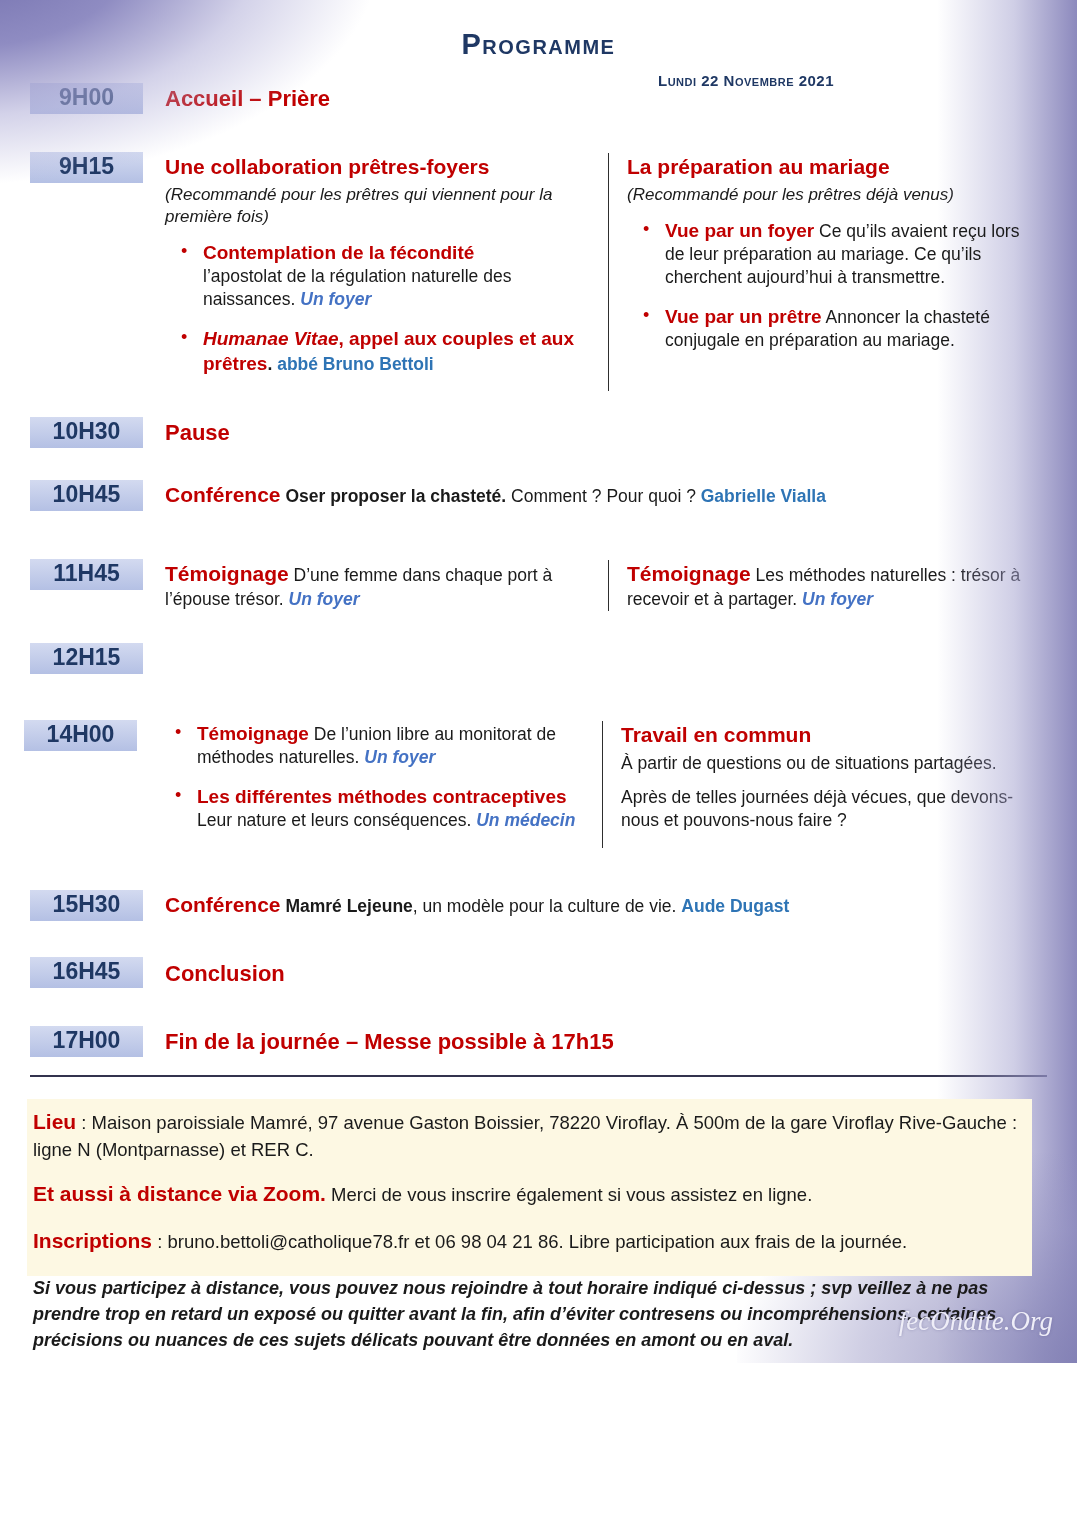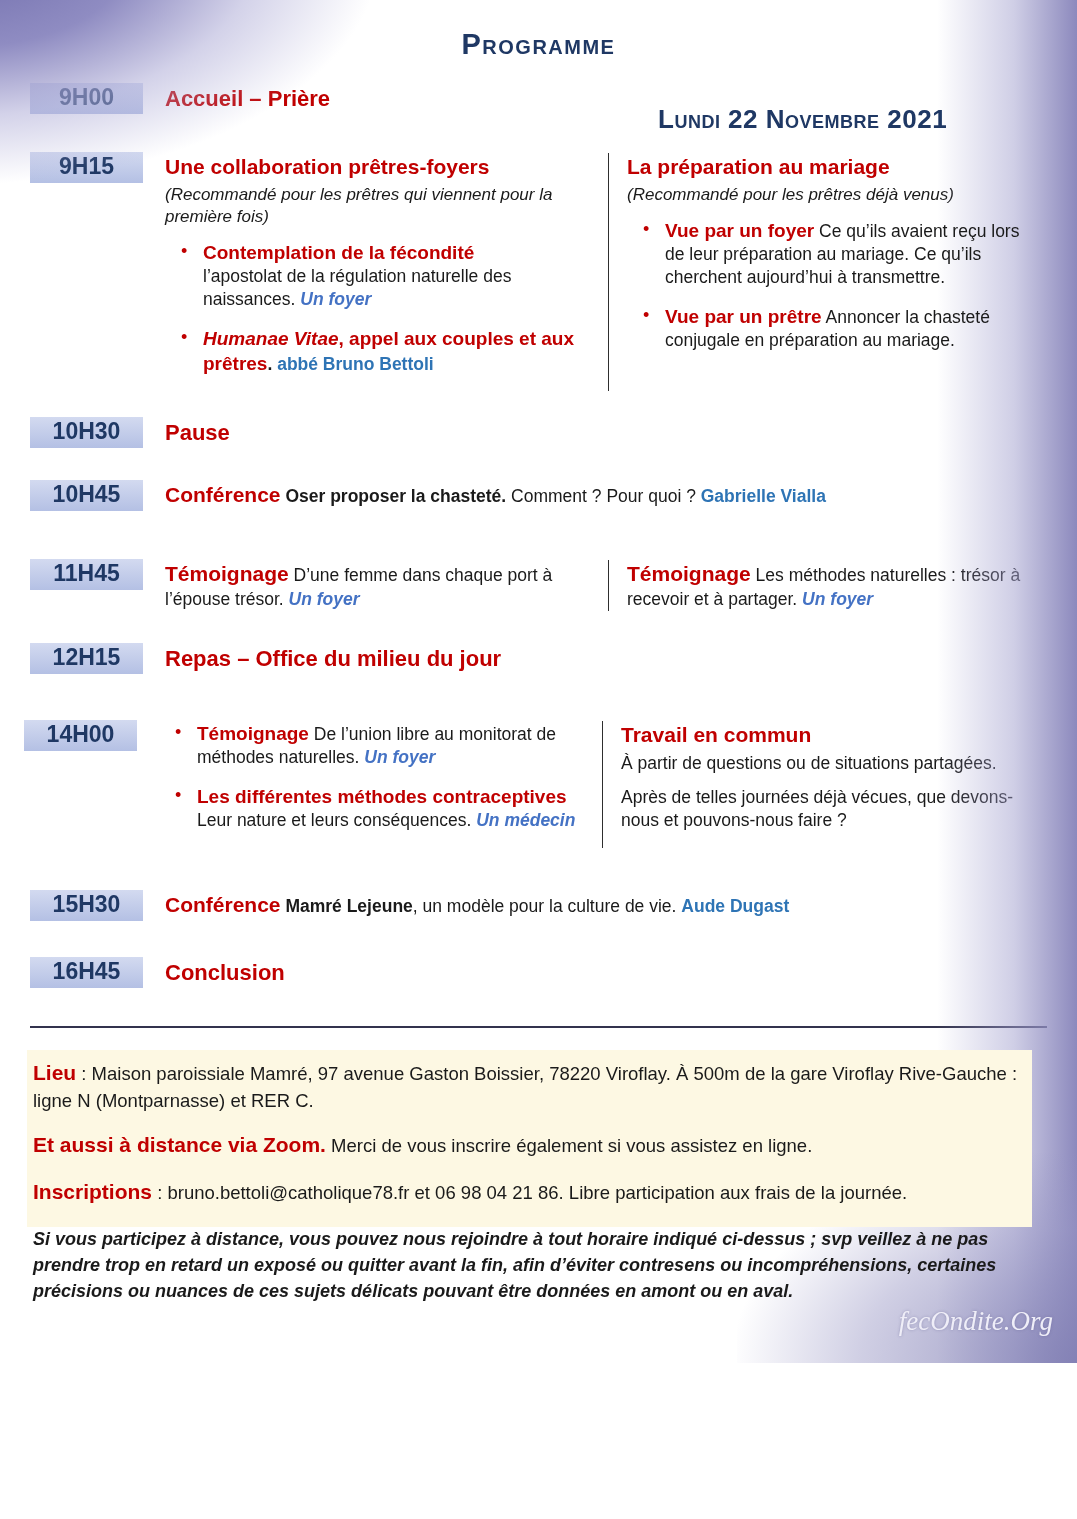--- a/index.html
+++ b/index.html
@@ -23,23 +23,23 @@
     background:radial-gradient(ellipse at 100% 100%, rgba(130,128,180,0.85) 0%, rgba(150,148,195,0.45) 45%, rgba(255,255,255,0) 72%);
   }
   .page { position:relative; width:1077px; height:1363px; }
 
   .title {
     margin:0; padding-top:28px; text-align:center;
     font-variant:small-caps; letter-spacing:1.5px;
     font-size:29px; font-weight:bold; color:var(--heading-blue,#1F3864);
   }
   .date {
-    position:absolute; top:104px; left:658px;
+    position:absolute; top:72px; left:658px;
     font-variant:small-caps; letter-spacing:0.5px;
-    font-size:26px; font-weight:bold; color:var(--heading-blue,#1F3864);
+    font-size:15px; font-weight:bold; color:var(--heading-blue,#1F3864);
   }
 
   .rows { margin-top:22px; }
   .row { display:flex; align-items:flex-start; padding:0 52px 0 30px; }
   .time {
     flex:0 0 113px;
     background:linear-gradient(180deg, var(--badge-top,#D3DAF0) 0%, var(--badge-bottom,#B4C0E4) 100%);
     color:var(--heading-blue,#1F3864); font-weight:bold; font-size:23px;
     text-align:center; padding:1px 0 3px;
   }
@@ -67,21 +67,21 @@
   ul.bullets li::before {
     content:"\2022"; position:absolute; left:-22px; top:0;
     color:var(--accent-red,#C00000); font-size:18px;
   }
   .para { margin:0 0 11px 0; }
   .para:last-child { margin-bottom:0; }
 
   
   .mb1 { margin-bottom:38px; } .mb2 { margin-bottom:26px; } .mb3 { margin-bottom:32px; }
   .mb4 { margin-bottom:48px; } .mb5 { margin-bottom:32px; } .mb6 { margin-bottom:46px; }
-  .mb7 { margin-bottom:42px;padding-left:24px; } .mb8 { margin-bottom:36px; } .mb9 { margin-bottom:38px; }
+  .mb7 { margin-bottom:42px;padding-left:24px; } .mb8 { margin-bottom:36px; } .mb9 { margin-bottom:38px;align-items:flex-end; }
   .mb10 { margin-bottom:18px; }
 
   .rule { border:none; border-top:2px solid #33334d; margin:16px 30px 22px 30px; height:0; }
 
   .footer { padding:0 45px 0 33px; font-size:18.5px; line-height:1.44; position:relative; }
   .footer-cream { background:var(--footer-bg,#FDF8E3); padding:8px 10px 4px 6px; margin-left:-6px; }
   .footer p { margin:0 0 16px 0; }
   .f-open-lead { font-size:23px; }
   .f-lead { font-size:21px; }
   .f-note { font-style:italic; font-weight:bold; font-size:18px; margin-top:6px; }
@@ -168,23 +168,20 @@
         </div>
         <div class="vdiv"></div>
         <div class="col-right">
           <span class="lead">Témoignage</span><span> Les méthodes naturelles : trésor à recevoir et à partager. </span><span class="role">Un foyer</span>
         </div>
       </div>
     </div>
 
     <div class="row mb6">
       <div class="time">12H15</div>
-      <div class="content">
-        <span class="row-title">Repas – Office du milieu du jour</span>
-      </div>
     </div>
 
     <div class="row mb7">
       <div class="time">14H00</div>
       <div class="content cols">
         <div class="col-left">
           <ul class="bullets" style="margin-top:0;">
             <li>
               <span class="talk">Témoignage</span><span> De l’union libre au monitorat de méthodes naturelles. </span><span class="role">Un foyer</span>
             </li>
@@ -210,20 +207,26 @@
       </div>
     </div>
 
     <div class="row mb9">
       <div class="time">16H45</div>
       <div class="content">
         <span class="row-title">Conclusion</span>
       </div>
     </div>
 
+    <div class="row mb10">
+      <div class="time">17H00</div>
+      <div class="content">
+        <span class="row-title">Fin de la journée – Messe possible à 17h15</span>
+      </div>
+    </div>
 
   </div>
 
   <div class="rule"></div>
 
   <div class="footer">
     <div class="footer-cream">
       <p>
         <span class="red bold f-lead">Lieu</span><span> : Maison paroissiale Mamré, 97 avenue Gaston Boissier, 78220 Viroflay. À 500m de la gare Viroflay Rive-Gauche : ligne N (Montparnasse) et RER C.</span>
       </p>

